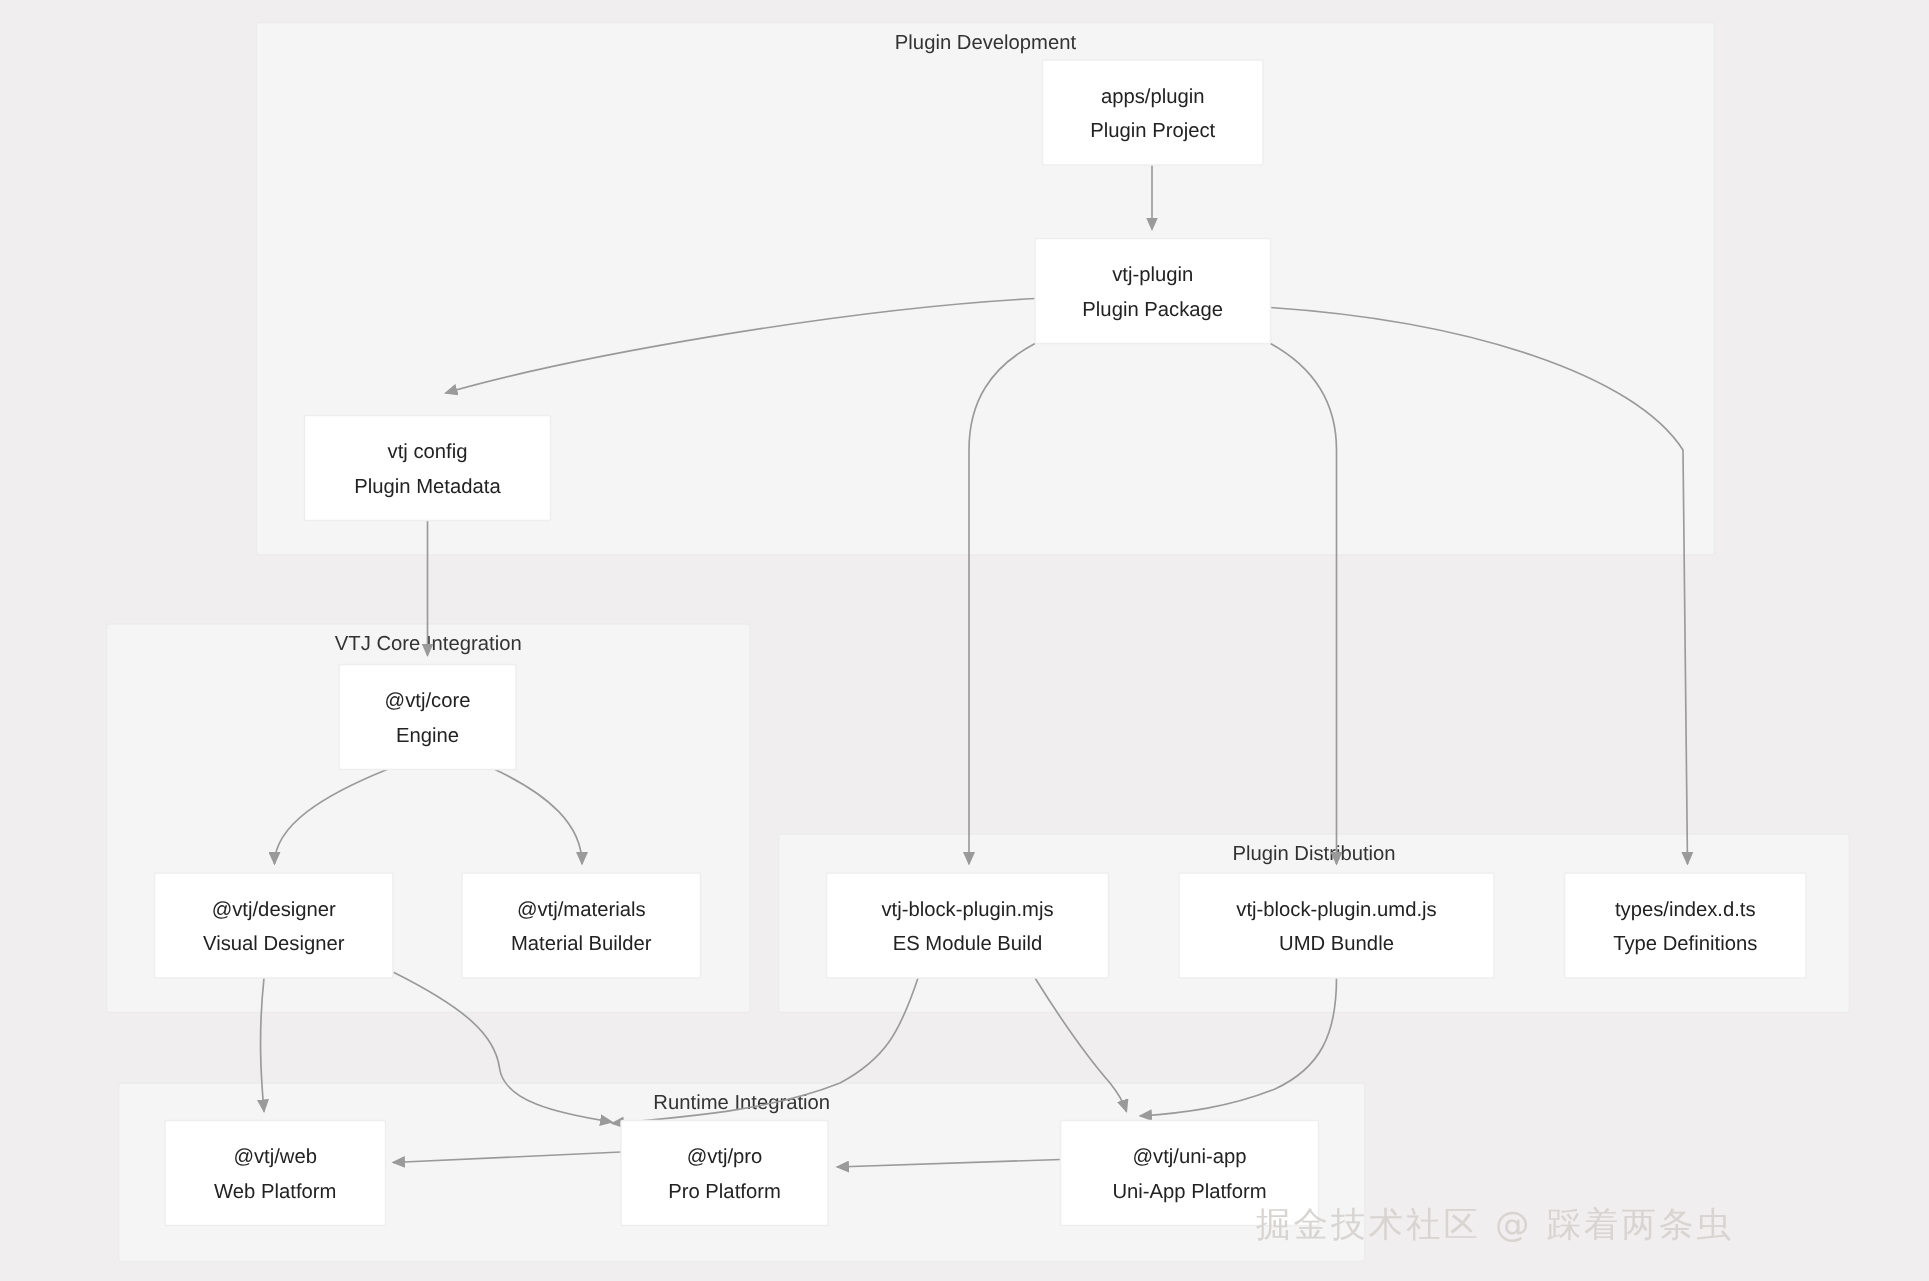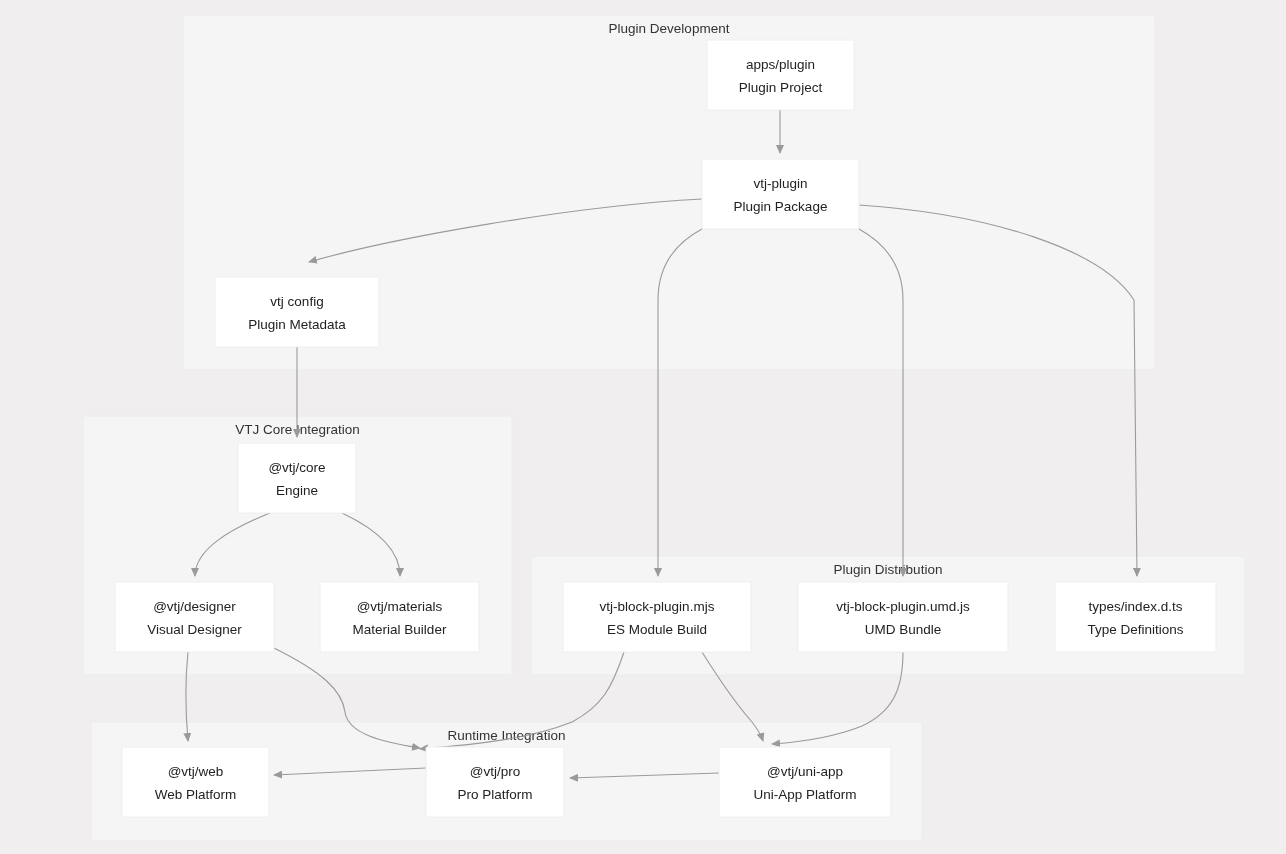--- a/index.html
+++ b/index.html
@@ -9,21 +9,20 @@
     width: 1286px;
     height: 854px;
     overflow: hidden;
     font-family: "Liberation Sans", sans-serif;
   }
   #stage {
     position: relative;
     width: 1182px;
     height: 854px;
     background: #f0eeee;
-    margin-left: 12px;
   }
   svg#diagram {
     position: absolute;
     left: 0; top: 0;
     width: 1286px;
     height: 854px;
   }
   .cluster-rect {
     fill: #f5f5f5;
     stroke: #ececec;
@@ -167,13 +166,14 @@
           <text x="483" y="795" class="node-text">Pro Platform</text>
         </g>
         <g>
           <rect x="707" y="747" width="172" height="70" rx="1" ry="1" class="node-rect"></rect>
           <text x="793" y="772" class="node-text">@vtj/uni-app</text>
           <text x="793" y="795" class="node-text">Uni-App Platform</text>
         </g>
       </g>
   </svg>
 
+  <div class="watermark">掘金技术社区 @ 踩着两条虫</div>
 </div>
 
 </body></html>

